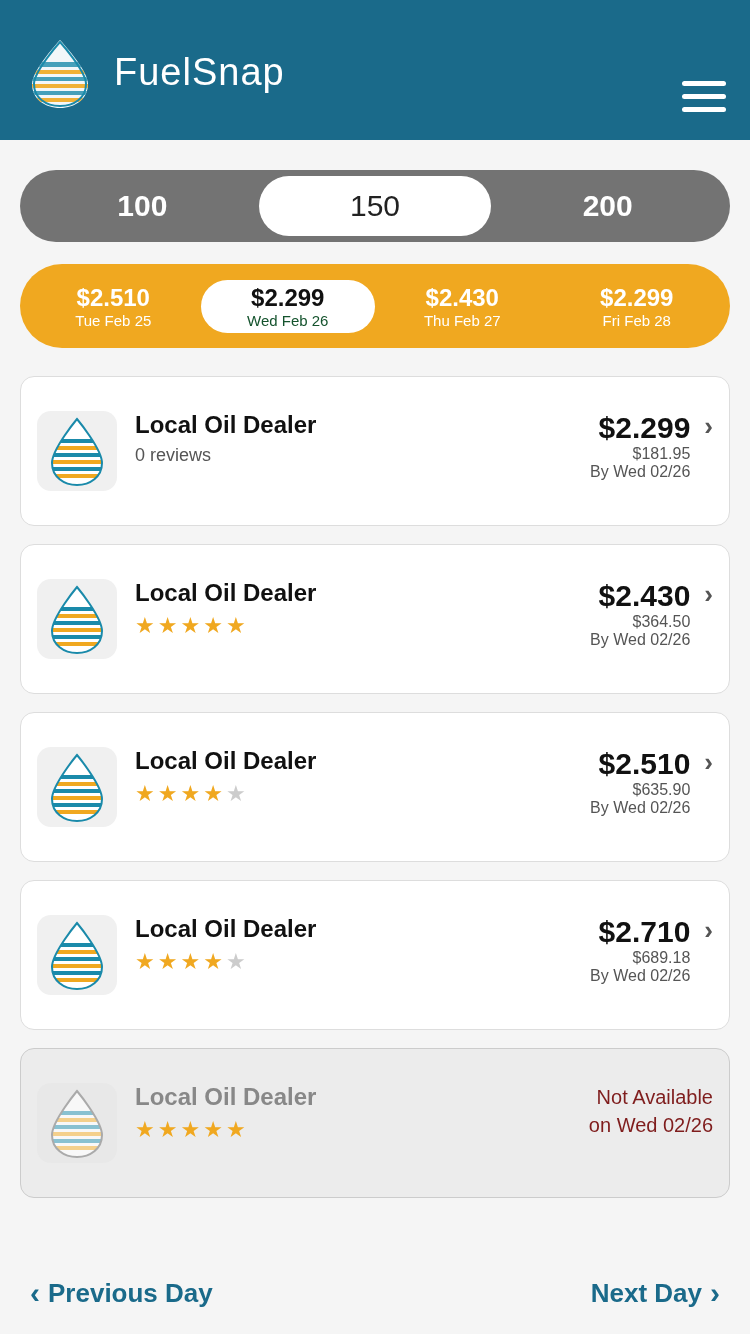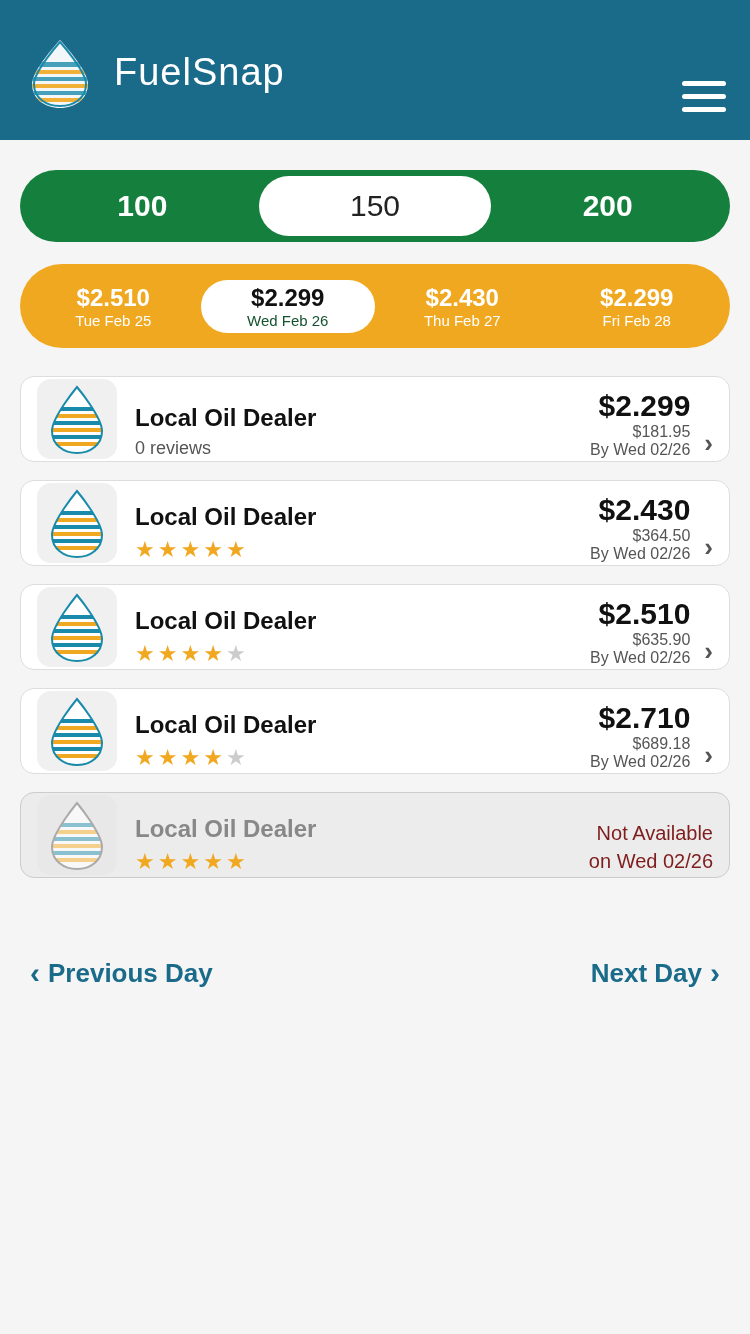--- a/index.html
+++ b/index.html
@@ -51,21 +51,21 @@
     }
 
     
     .main {
       background: #f5f5f5;
       padding: 30px 20px 20px;
     }
 
     
     .quantity-selector {
-      background: #15803d;
+      background: #737373;
       border-radius: 50px;
       display: flex;
       align-items: center;
       padding: 6px;
       margin-bottom: 22px;
       height: 72px;
     }
     .qty-option {
       flex: 1;
       text-align: center;
@@ -133,22 +133,22 @@
     .date-option.selected .date-label {
       color: #14532d;
     }
 
     
     .dealer-card {
       background: white;
       border: 1.5px solid #ddd;
       border-radius: 14px;
       display: flex;
-      align-items: flex-end;
-      padding: 2px 16px;
+      align-items: flex-start;
+      padding: 34px 16px;
       margin-bottom: 18px;
       cursor: pointer;
     }
     .dealer-card.unavailable {
       background: #ececec;
       border-color: #ccc;
     }
     .dealer-logo {
       width: 80px;
       height: 80px;

